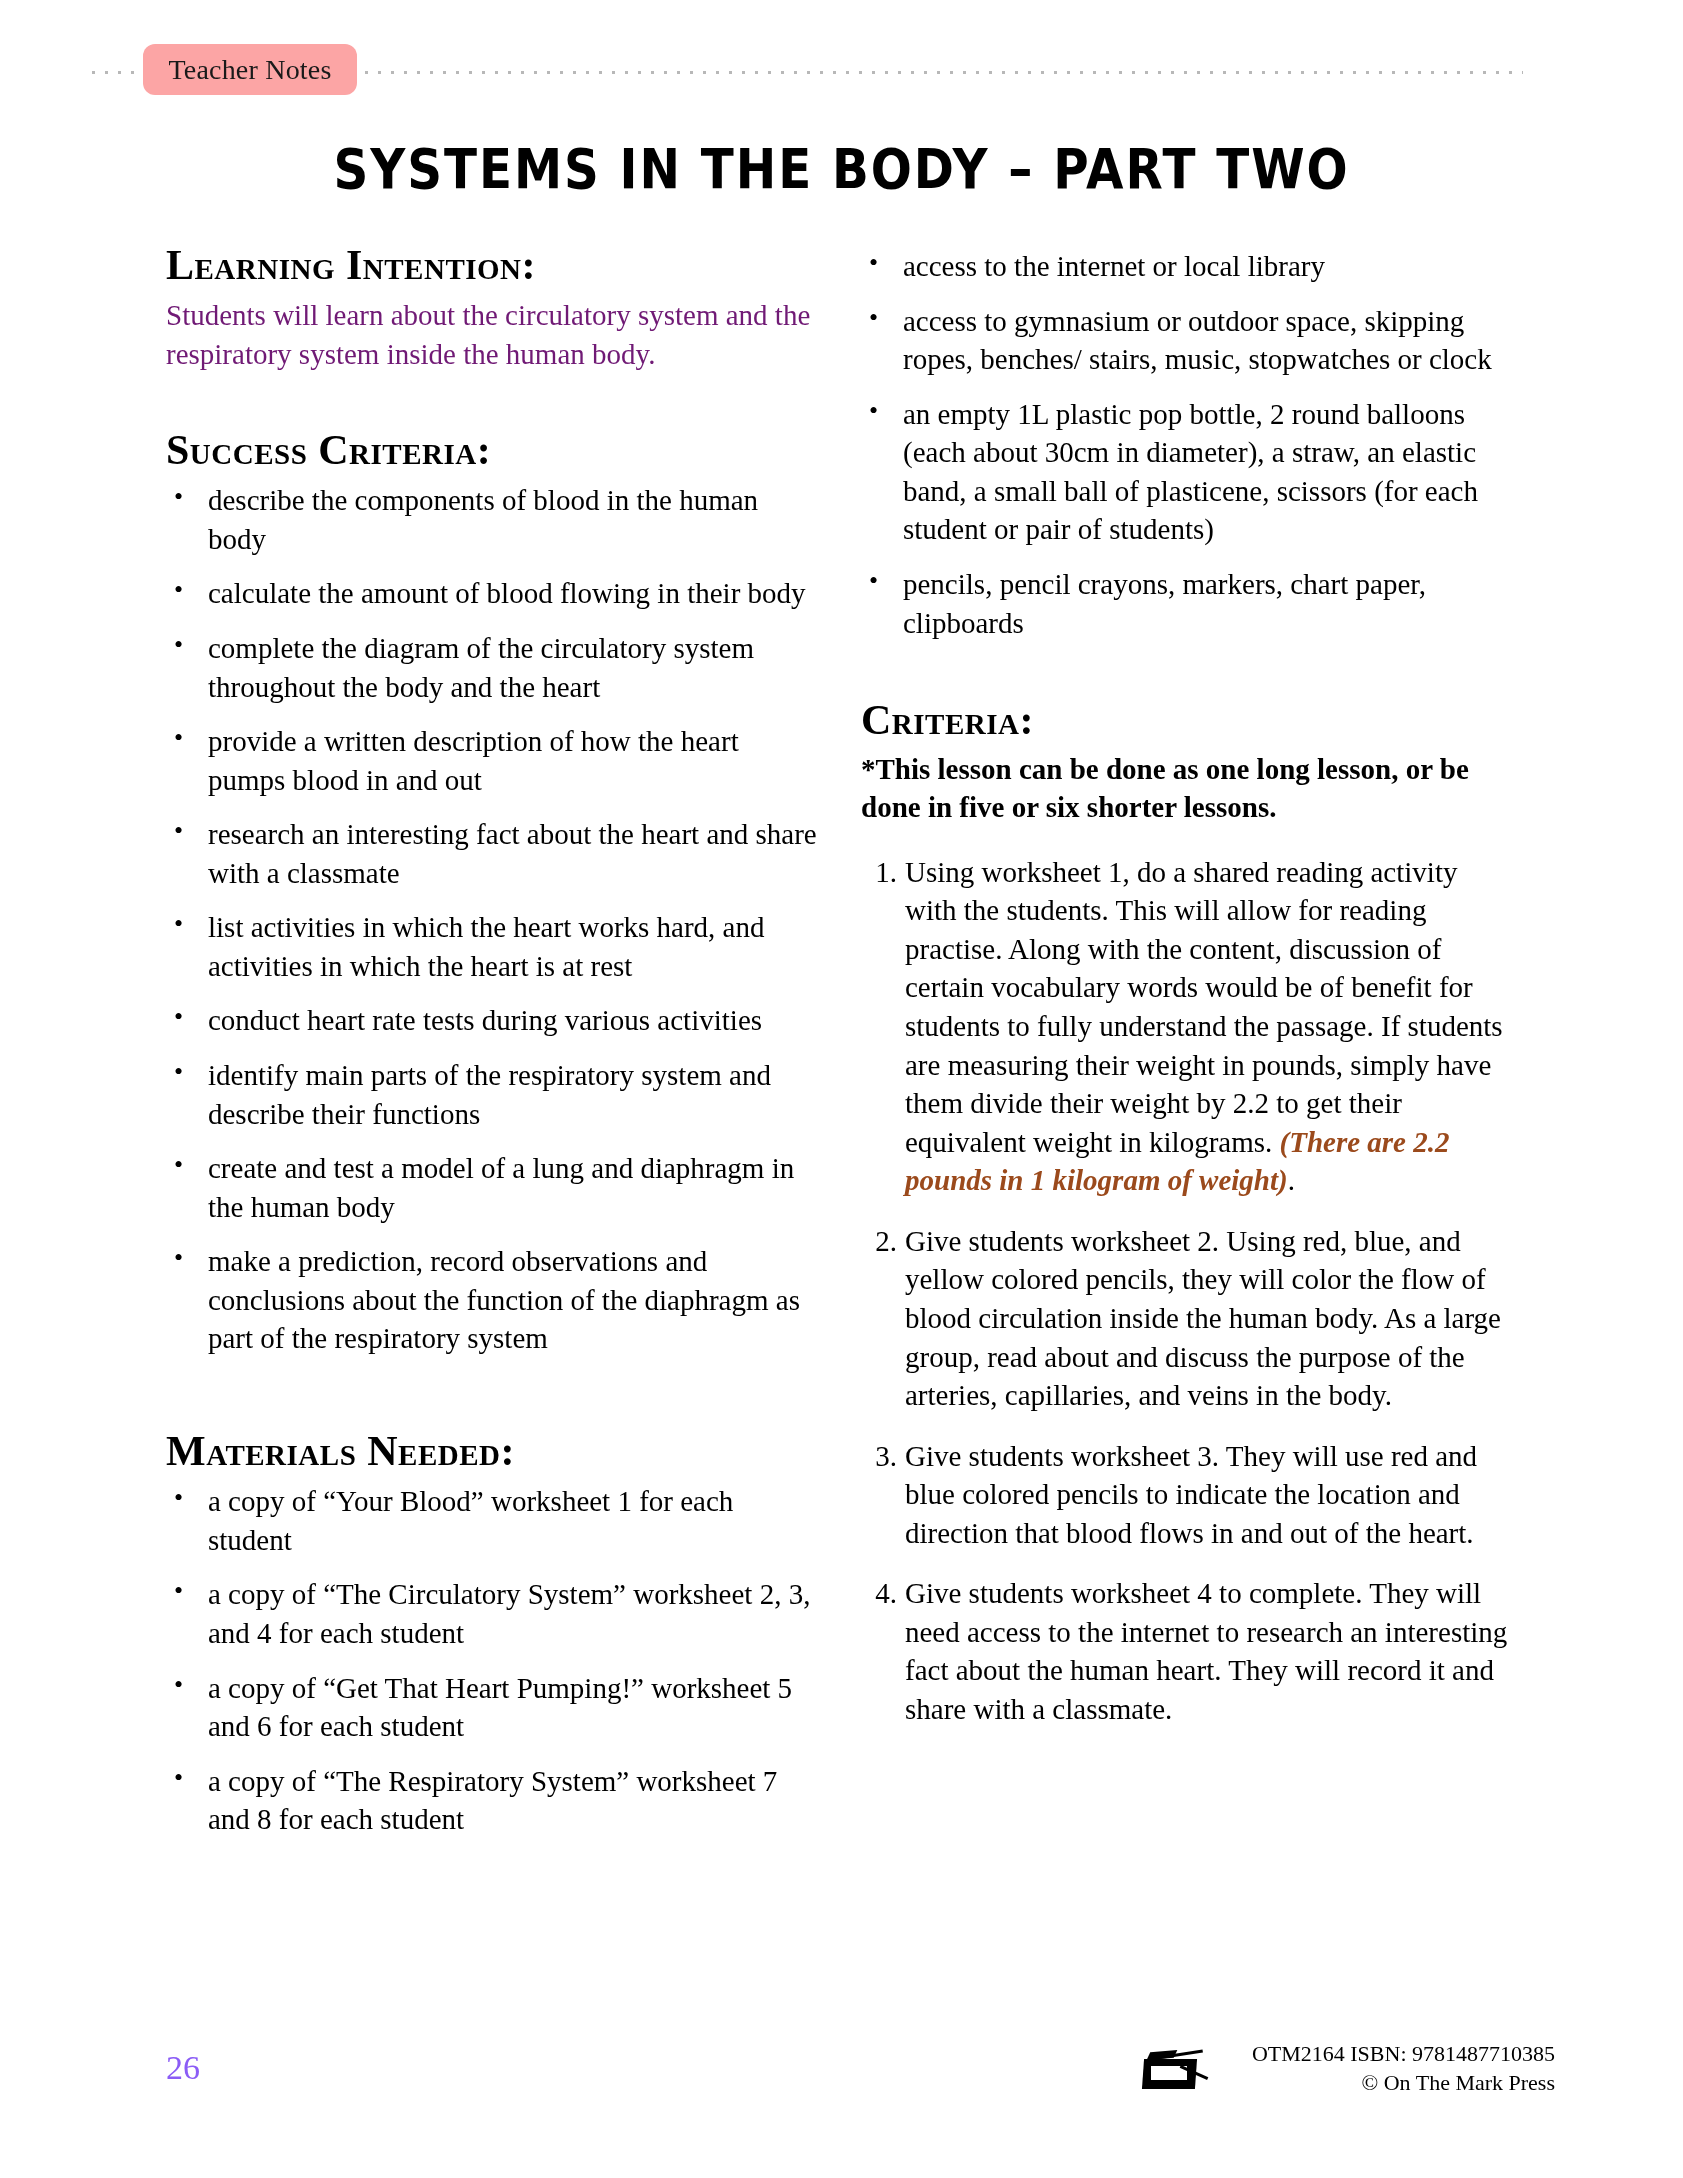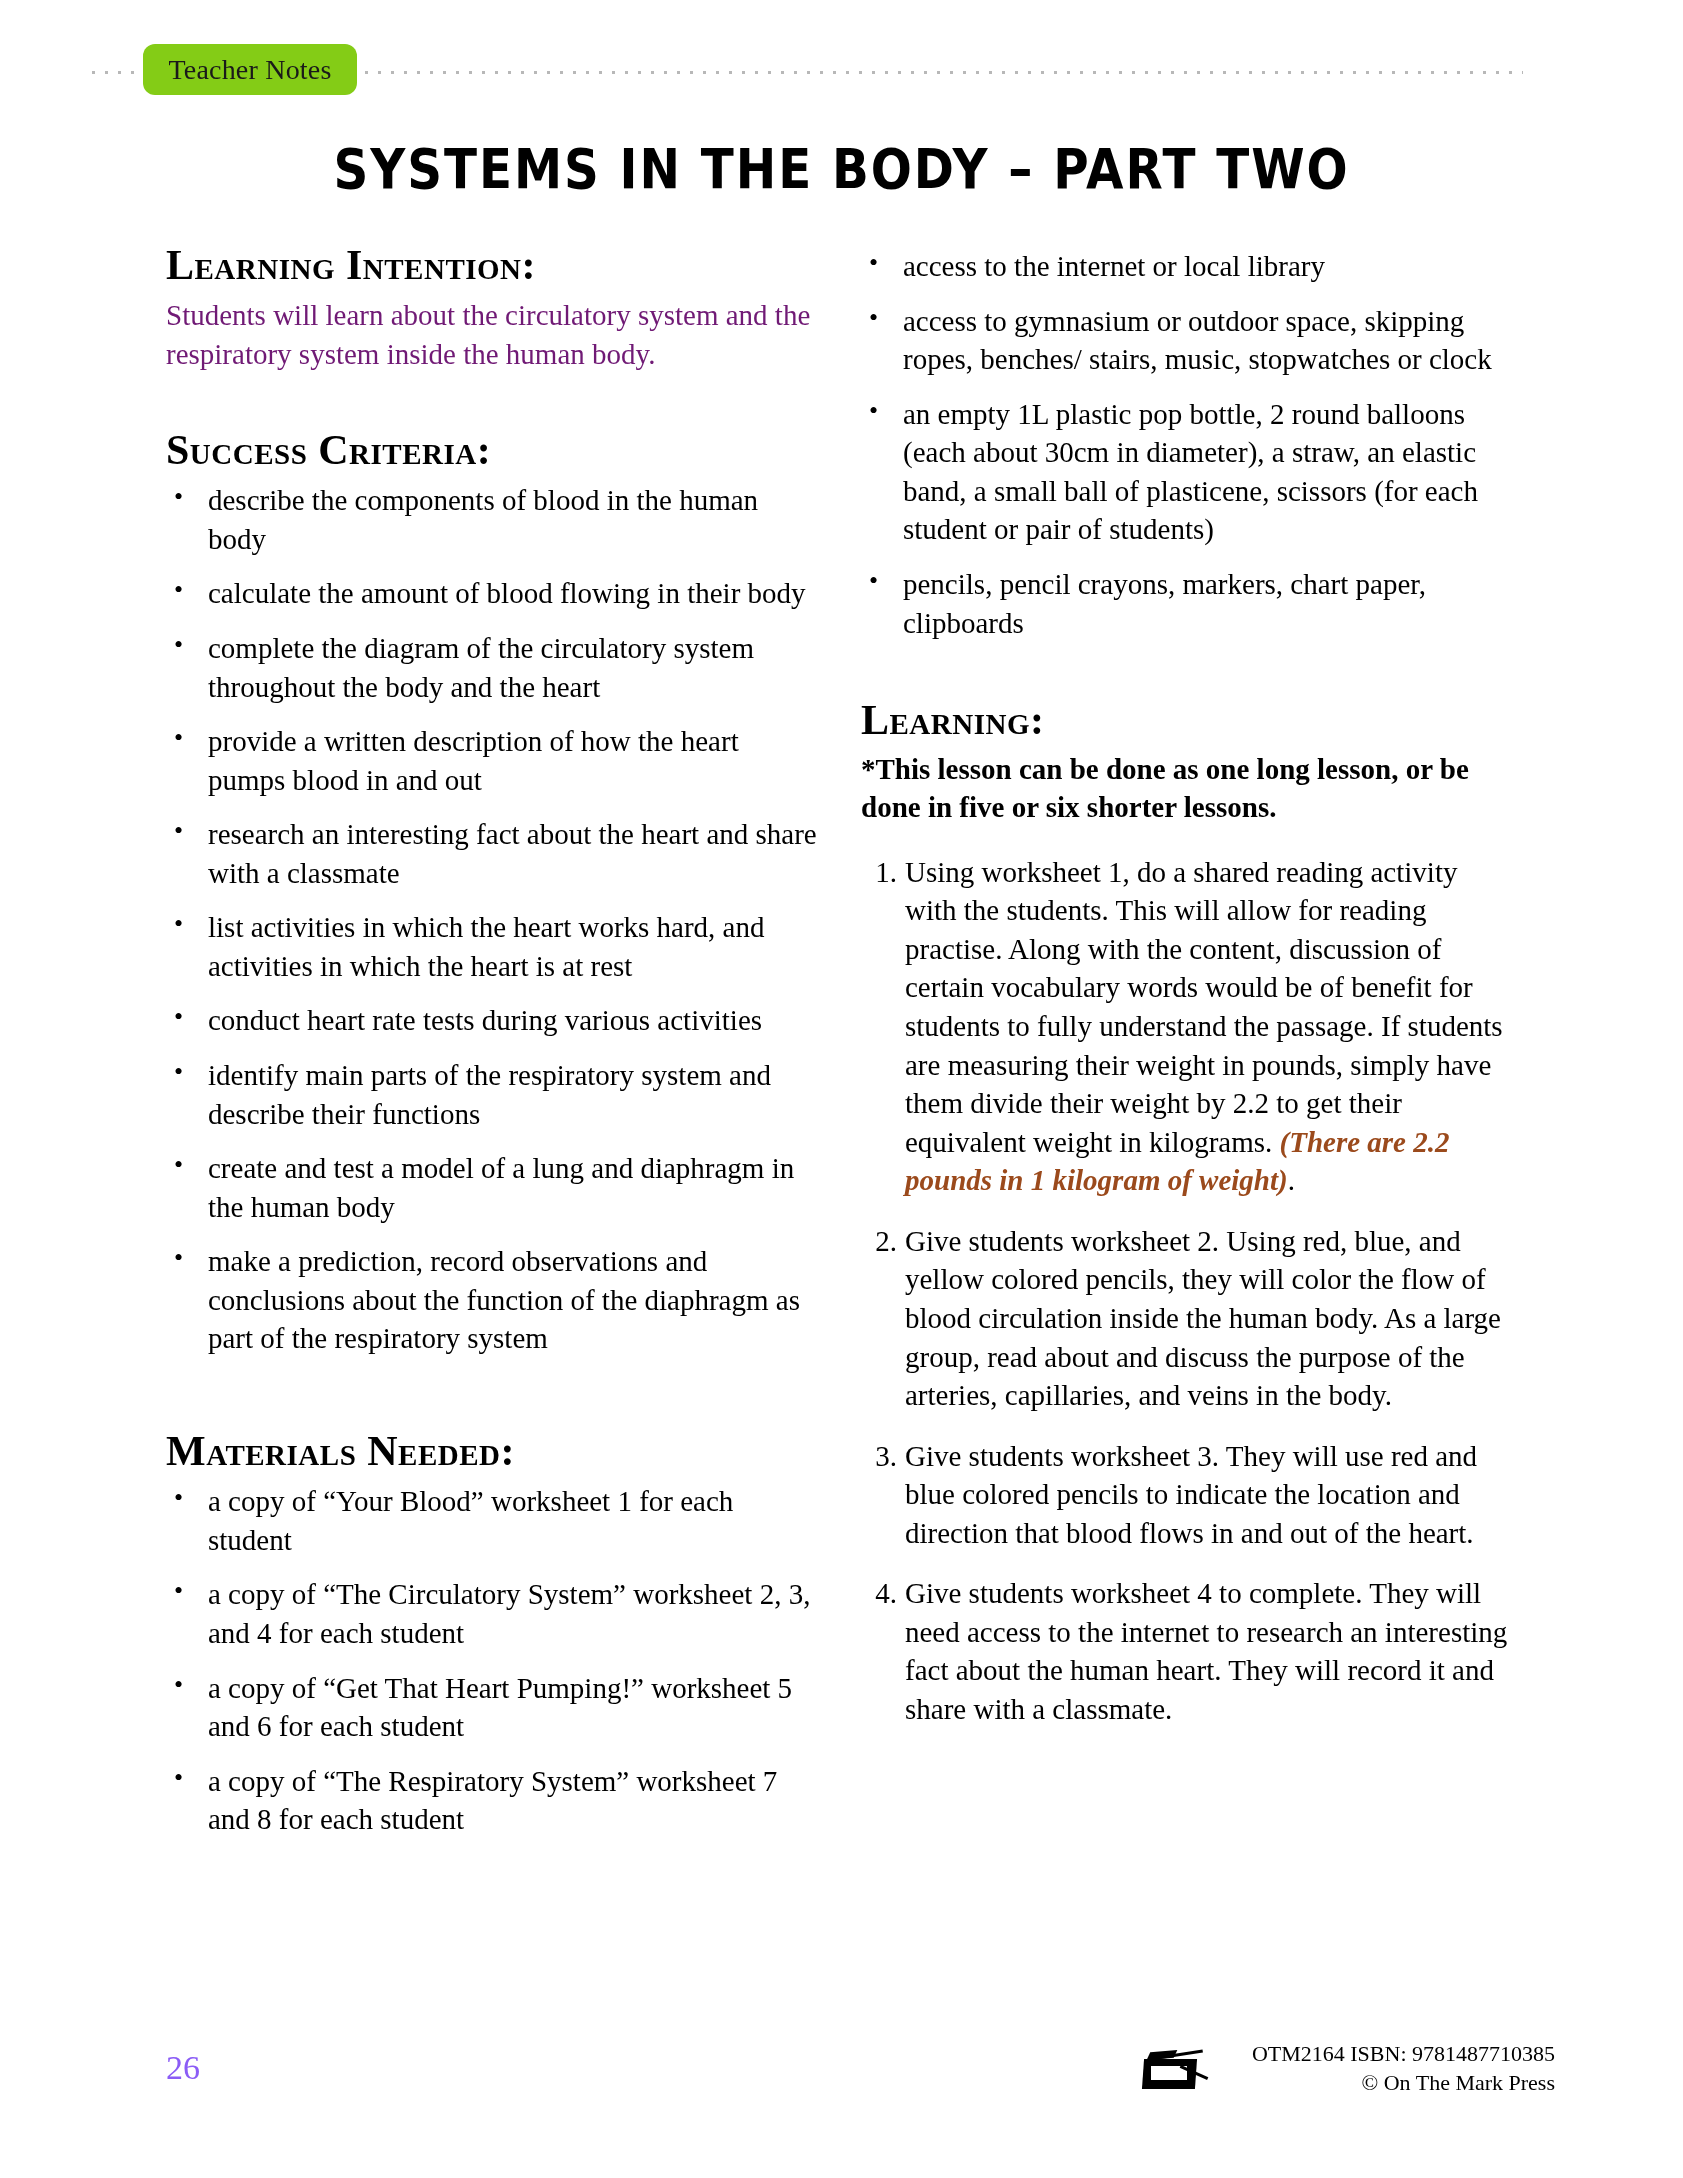--- a/index.html
+++ b/index.html
@@ -42,21 +42,21 @@
     background-image: radial-gradient(circle, #b8b8b8 1.6px, rgba(255,255,255,0) 1.9px);
     background-size: 13px 5px;
     background-repeat: repeat-x;
   }
   .teacher-tab {
     position: absolute;
     left: 143px;
     top: 0px;
     min-width: 214px;
     height: 51px;
-    background: #84cc16;
+    background: #fca5a5;
     border-radius: 12px;
     display: flex;
     align-items: center;
     justify-content: center;
     padding: 0 18px;
     box-sizing: border-box;
   }
   .teacher-tab span {
     font-family: "Liberation Serif", "DejaVu Serif", serif;
     font-size: 28px;
@@ -282,21 +282,21 @@
 
     <ul class="bullets">
       <li>access to the internet or local library</li>
       <li>access to gymnasium or outdoor space, skipping ropes, benches/ stairs, music, stopwatches or clock</li>
       <li>an empty 1L plastic pop bottle, 2 round balloons (each about 30cm in diameter), a straw, an elastic band, a small ball of plasticene, scissors (for each student or pair of students)</li>
       <li>pencils, pencil crayons, markers, chart paper, clipboards</li>
     </ul>
 
     <div class="spacer-md"></div>
 
-    <h2 class="section-heading">Learning:</h2>
+    <h2 class="section-heading">Criteria:</h2>
     <p class="note-bold">*This lesson can be done as one long lesson, or be done in five or six shorter lessons.</p>
 
     <div class="spacer-sm"></div>
 
     <ol class="numbered">
       <li>
         <span class="num">1.</span><span>Using worksheet 1, do a shared reading activity with the students. This will allow for reading practise. Along with the content, discussion of certain vocabulary words would be of benefit for students to fully understand the passage. If students are measuring their weight in pounds, simply have them divide their weight by 2.2 to get their equivalent weight in kilograms. </span><span class="accent-italic">(There are 2.2 pounds in 1 kilogram of weight)</span><span>.</span>
       </li>
       <li>
         <span class="num">2.</span><span>Give students worksheet 2. Using red, blue, and yellow colored pencils, they will color the flow of blood circulation inside the human body. As a large group, read about and discuss the purpose of the arteries, capillaries, and veins in the body.</span>

